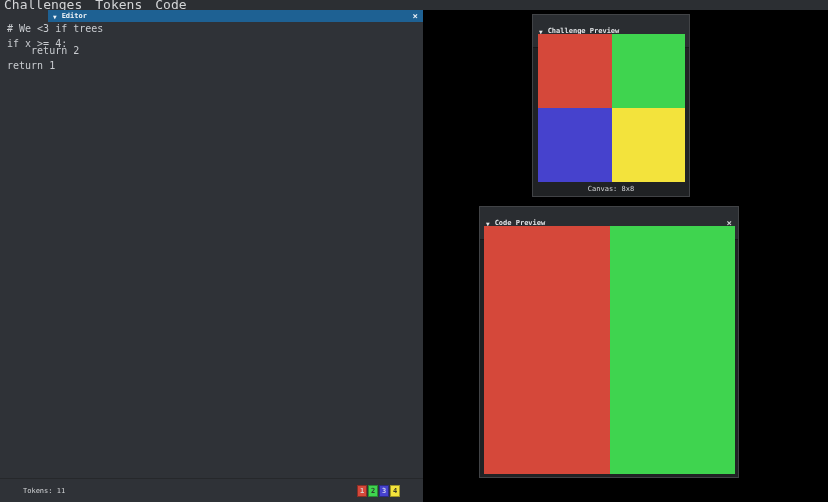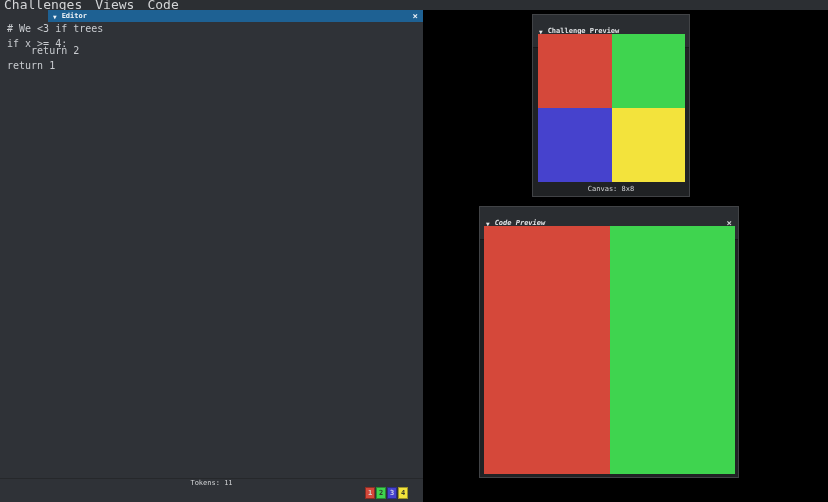--- a/index.html
+++ b/index.html
@@ -33,21 +33,21 @@
   .collapse-tri { font-size:6px; margin-right:5px; color:#f0f4f8; }
   .close-x { margin-left:auto; font-size:9px; line-height:9px; font-weight:bold; color:#e8eef4; }
   .code-area {
     position:absolute; left:0; top:12px; right:0; bottom:24px;
     padding:3px 0 0 7px;
     font-size:10px; line-height:7.4px; color:#c9ccd0; white-space:pre;
   }
   .editor-status {
     position:absolute; left:0; right:0; bottom:0; height:24px;
     border-top:1px solid #26282b;
-    display:flex; align-items:center; padding:0 15px;flex-direction:column;
+    display:flex; align-items:center; padding:0 23px;
   }
   .tokens-label { font-size:7px; color:#d3d5d7; }
   .chips { margin-left:auto; display:flex; gap:1px; }
   .chip {
     width:10px; height:12px; display:flex; align-items:center; justify-content:center;
     font-size:7px; font-weight:bold; border:1px solid rgba(0,0,0,0.35);
   }
 
   
   .panel {
@@ -64,33 +64,33 @@
   .challenge-panel { left:532px; top:14px; width:158px; height:183px; }
   .challenge-canvas {
     position:absolute; left:5px; top:19px; width:147px; height:148px;
     display:grid; grid-template-columns:1fr 1fr; grid-template-rows:1fr 1fr;
   }
   .canvas-label {
     position:absolute; left:0; right:0; bottom:3px; text-align:center;
     font-size:7px; color:#d3d5d7;
   }
 
-  .codeprev-panel { left:479px; top:206px; width:260px; height:272px;font-style:italic; }
+  .codeprev-panel { left:479px; top:206px; width:260px; height:272px; }
   .codeprev-canvas {
     position:absolute; left:4px; top:19px; width:251px; height:248px;
     display:flex;
   }
   .codeprev-canvas > div { flex:1; }
 </style>
 </head>
 <body>
 
 <div class="menubar">
     <span class="menu-item">Challenges</span>
-    <span class="menu-item">Views</span>
+    <span class="menu-item">Tokens</span>
     <span class="menu-item">Code</span>
   </div>
 
 <div class="editor">
   <div class="editor-titlebar">
     <span class="collapse-tri">▼</span>
     <span>Editor</span>
     <span class="close-x">×</span>
   </div>
   <div class="code-area"># We &lt;3 if trees

